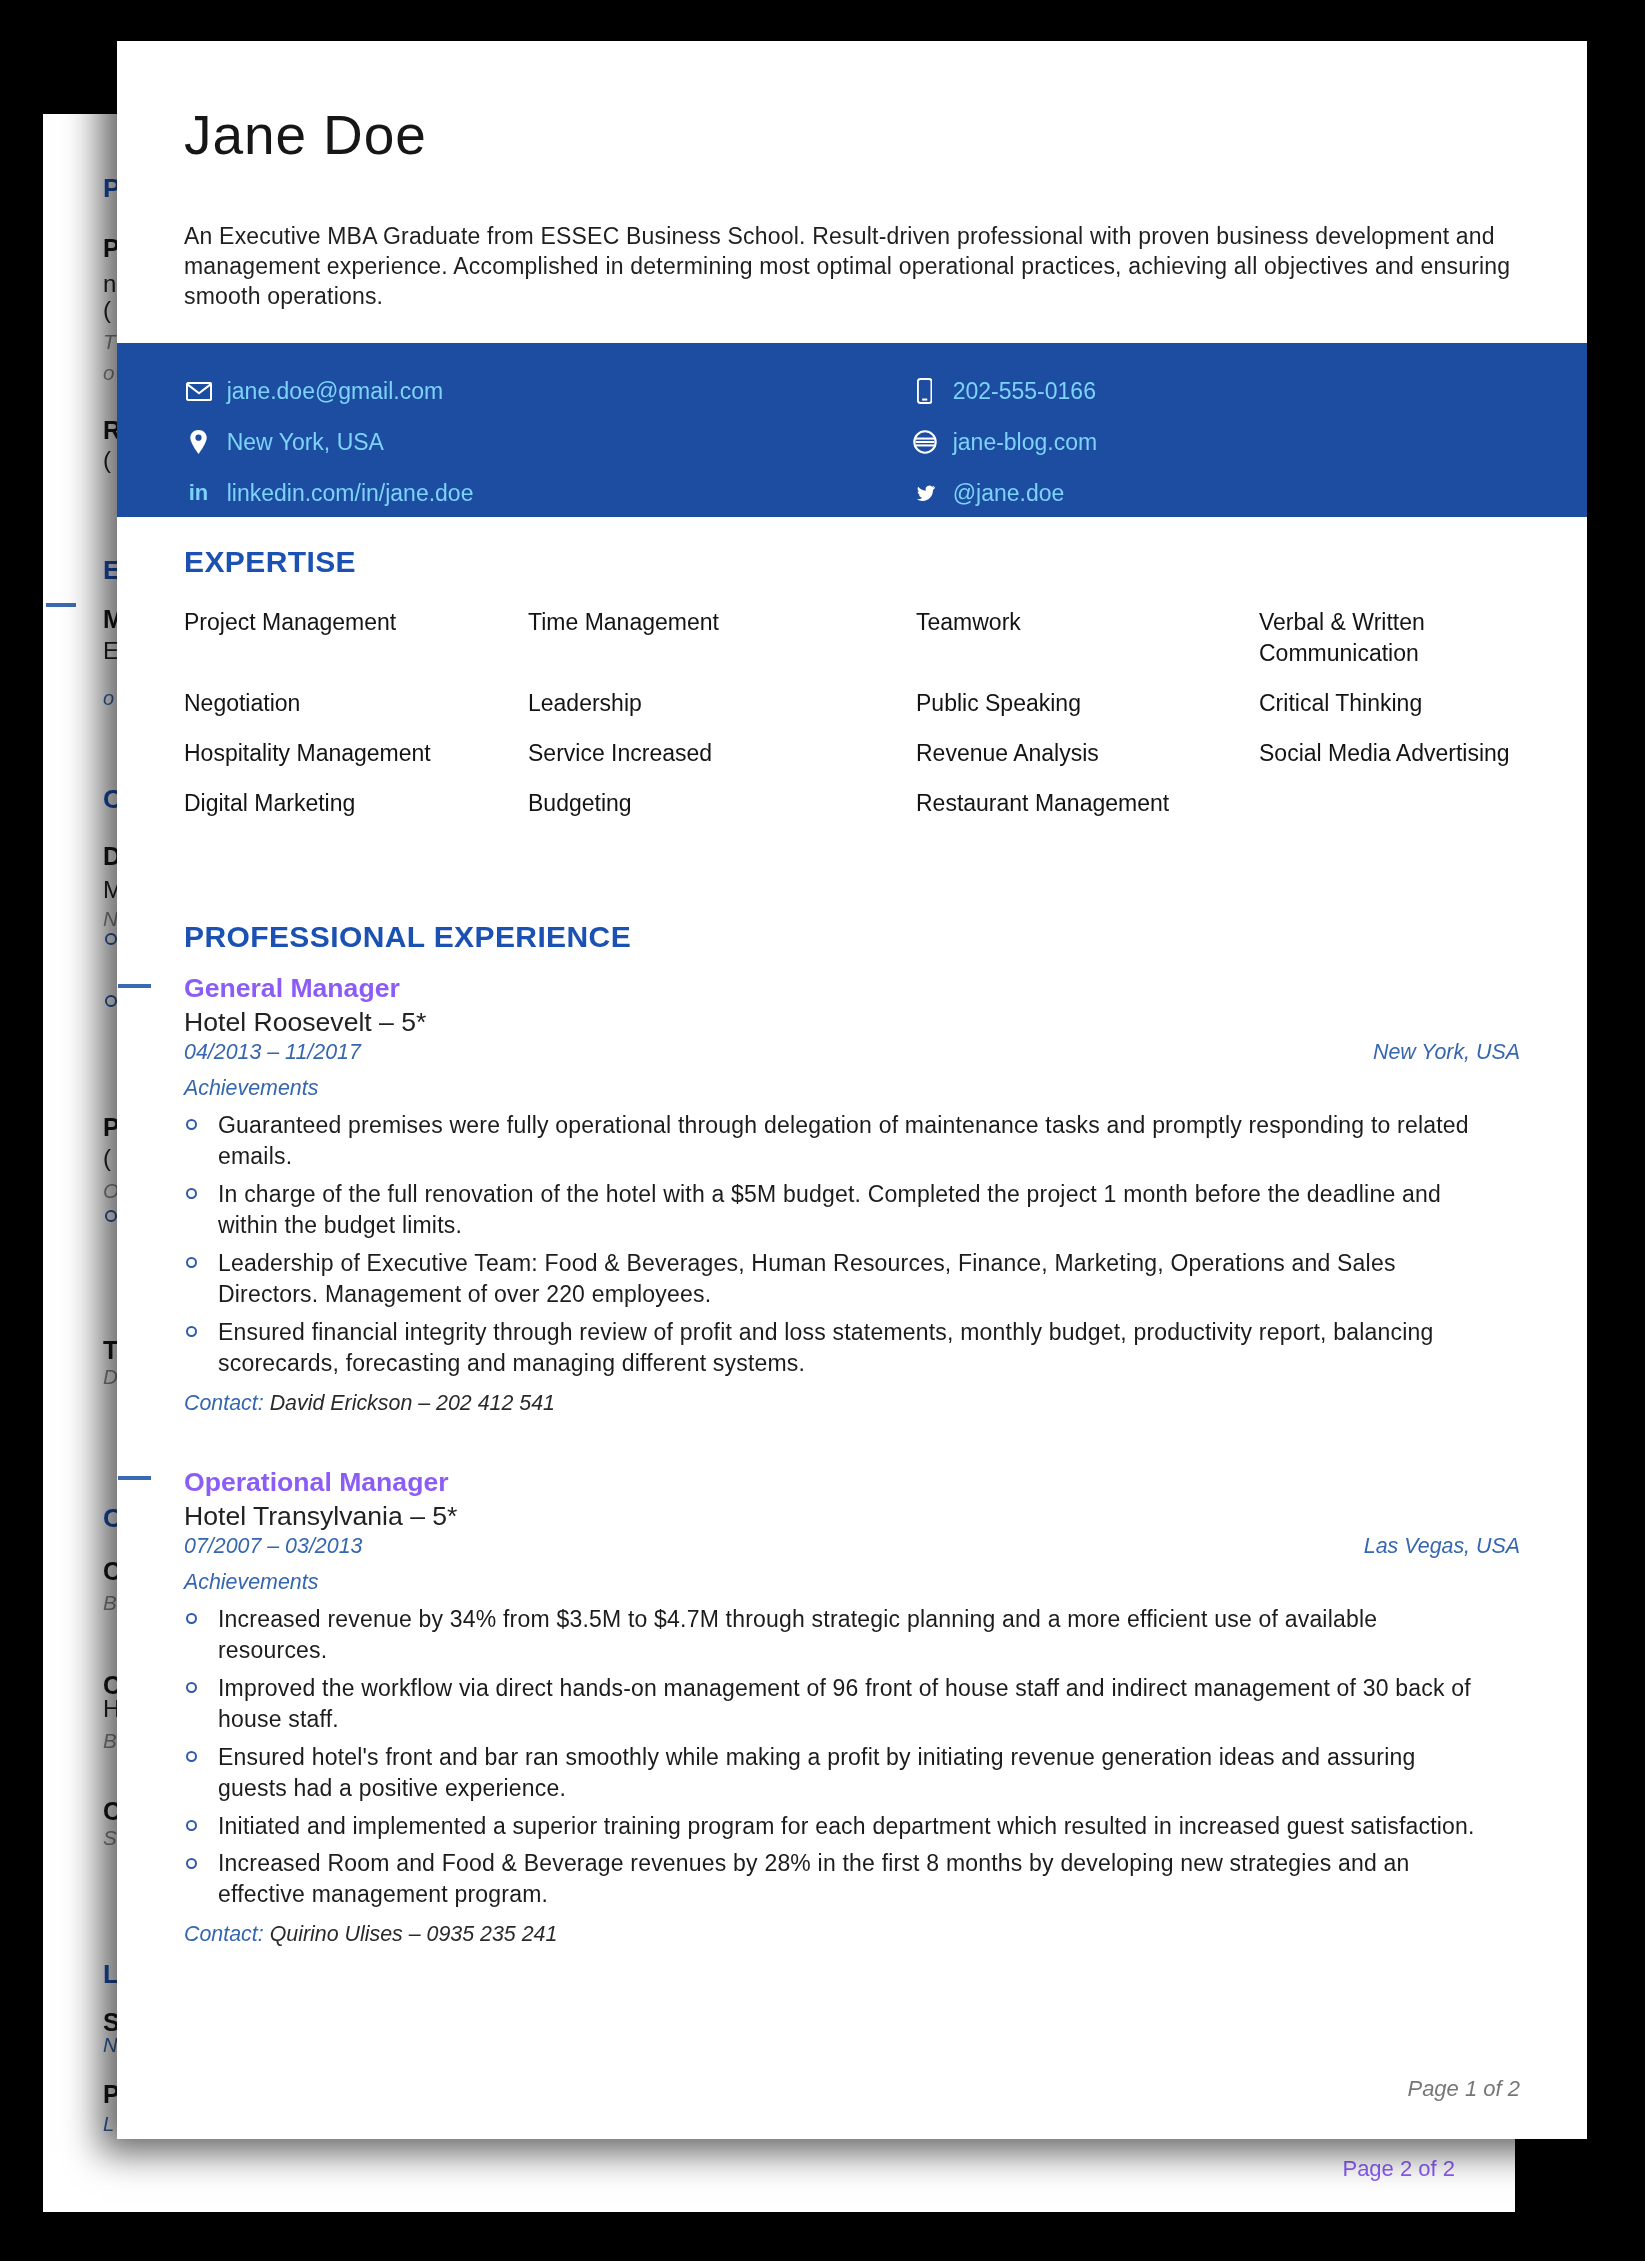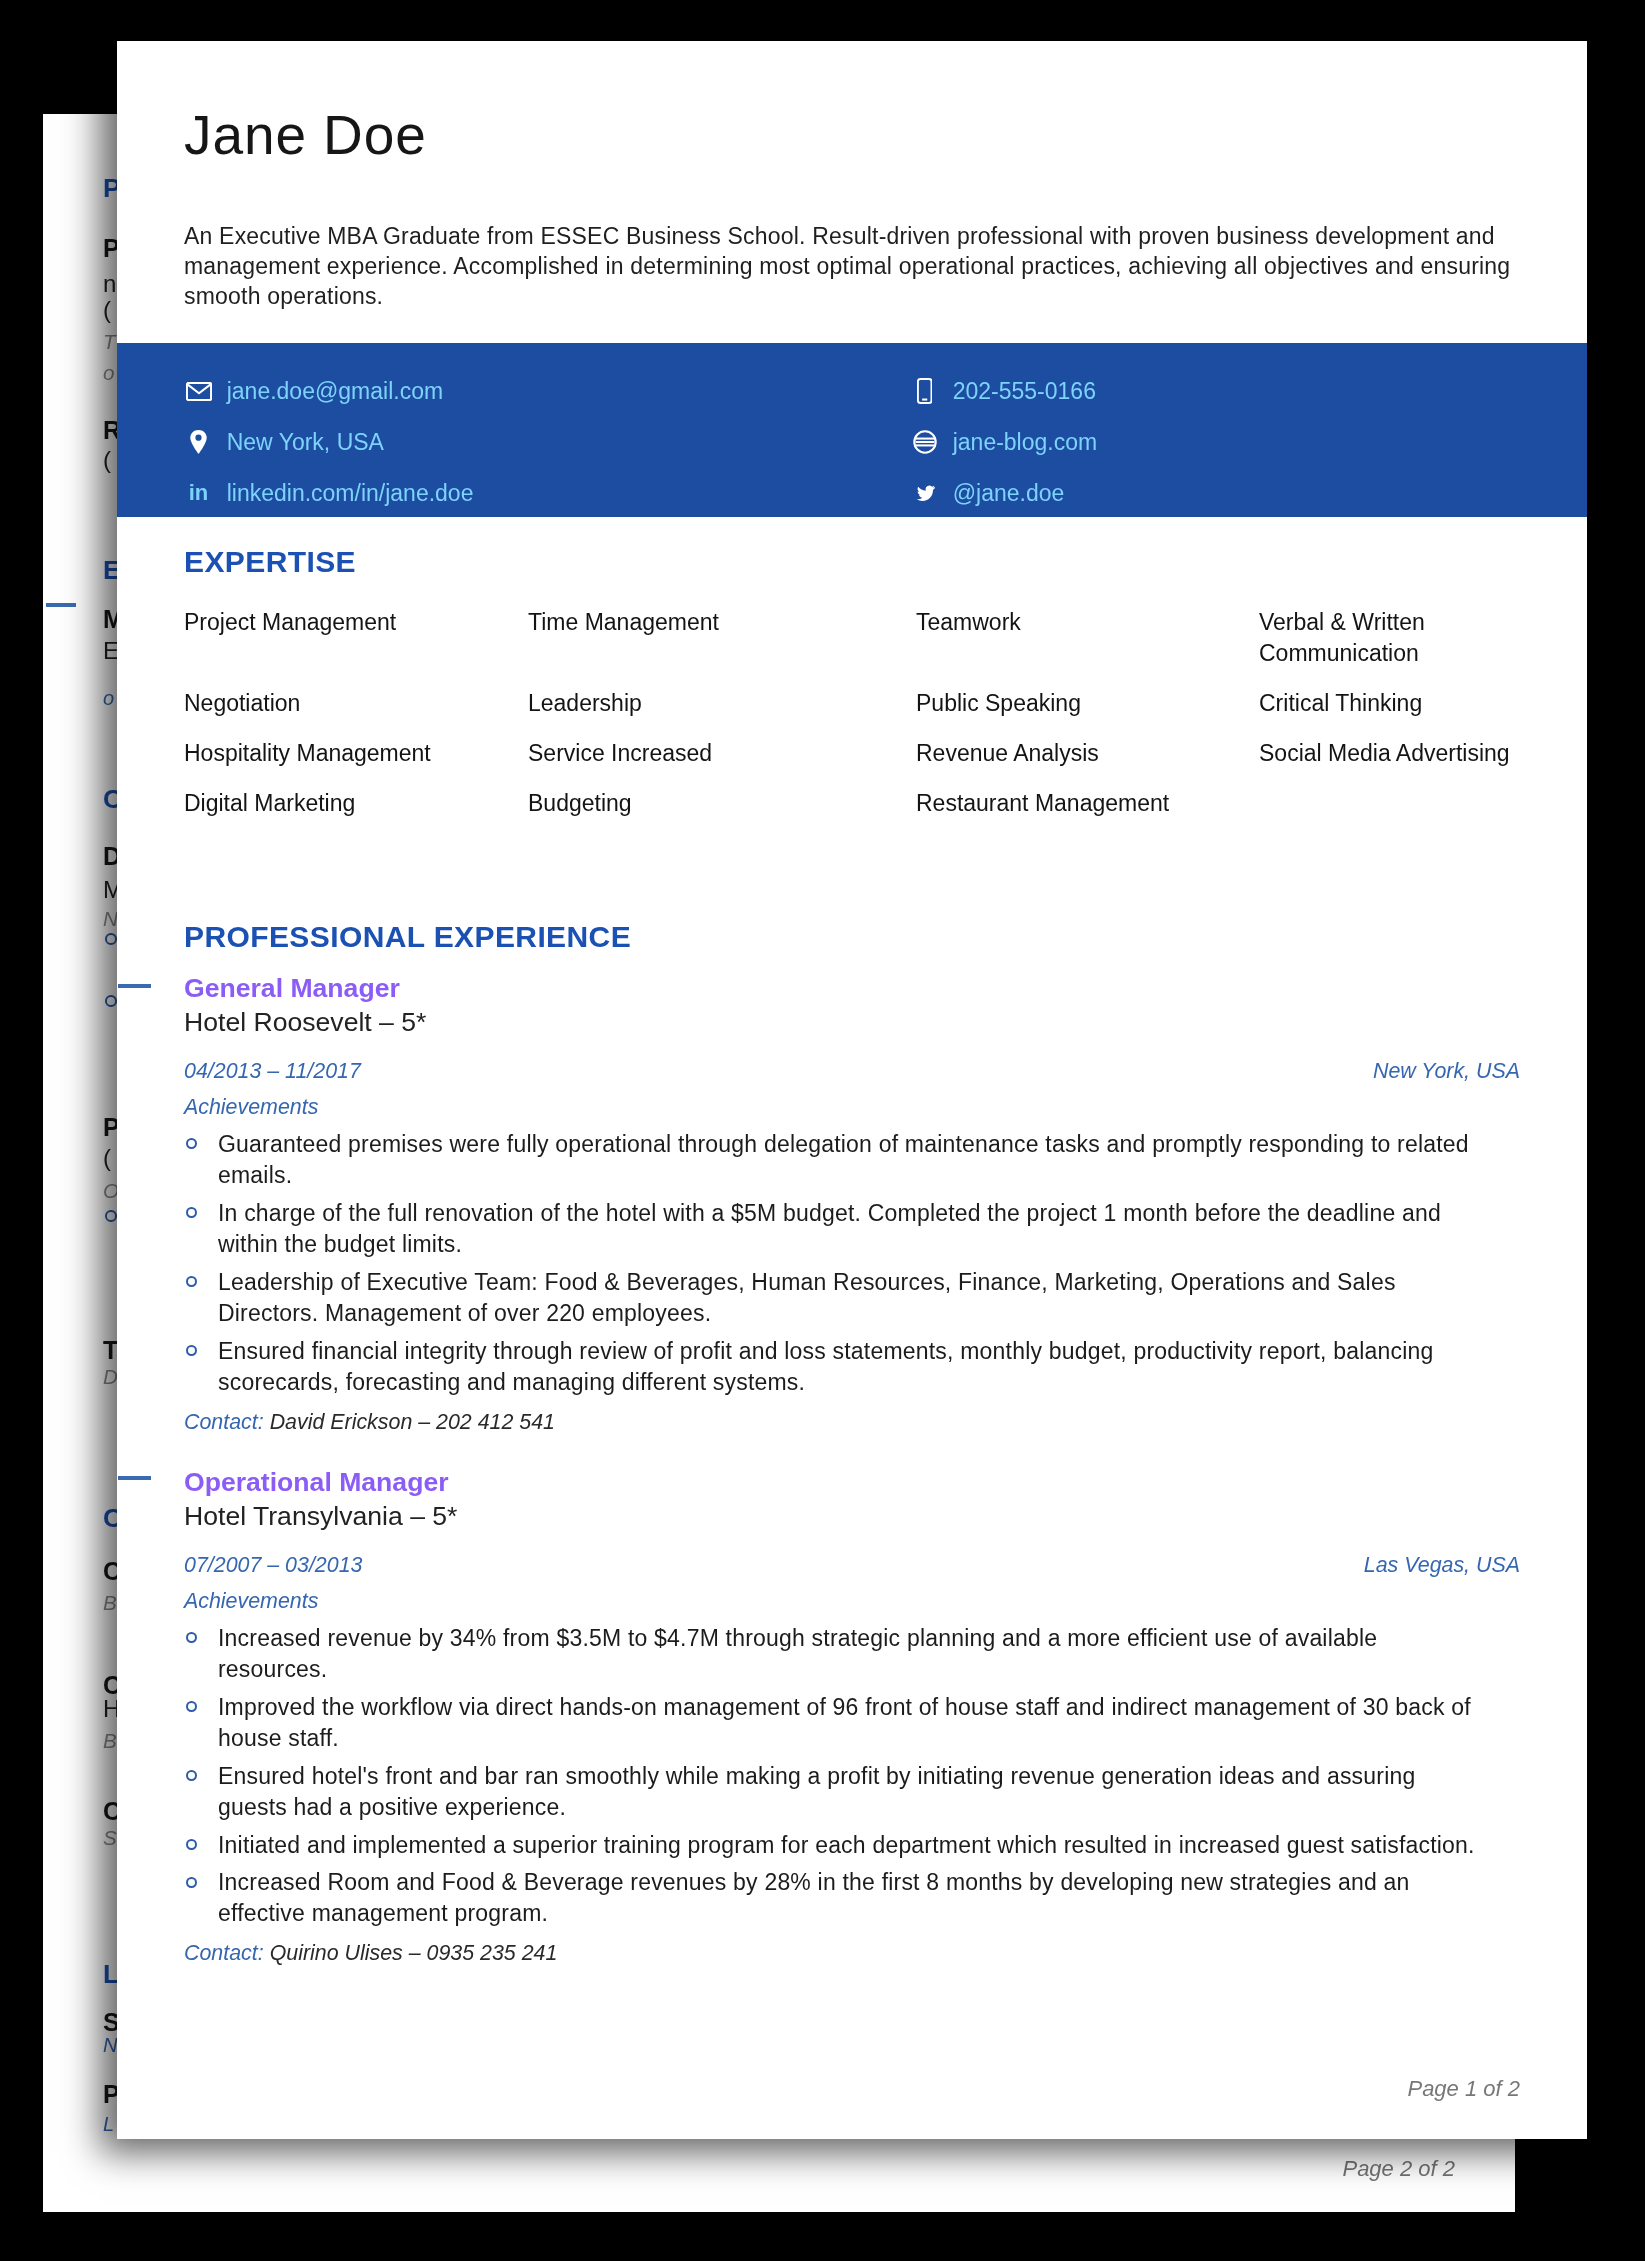--- a/index.html
+++ b/index.html
@@ -24,21 +24,21 @@
   .sec-h{font-size:30px;font-weight:700;color:#1b51b2;letter-spacing:0.4px;}
   #expertise-heading{top:504px;}
   #skills-grid{top:566px;display:grid;grid-template-columns:344px 388px 343px auto;row-gap:19px;
                font-size:23px;line-height:31px;font-weight:500;color:#141414;}
   #experience-heading{top:879px;}
   .job{position:absolute;left:67px;right:67px;}
   #job-0{top:930px;}
   #job-1{top:1424px;}
   .job-title{font-size:26.6px;font-weight:700;color:#8b5cf6;line-height:34px;}
   .job-company{font-size:26.6px;font-weight:400;color:#222;line-height:34px;}
-  .job-meta{display:flex;justify-content:space-between;margin-top:19px;font-size:21.4px;
+  .job-meta{display:flex;justify-content:space-between;font-size:21.4px;
             font-style:italic;color:#3566b0;line-height:26px;}
   .ach-label{margin-top:10.3px;font-size:21.4px;font-style:italic;color:#3566b0;line-height:26px;}
   .bullets{margin-top:8.6px;}
   .bullet{position:relative;padding-left:34px;margin-bottom:6.9px;max-width:1269px;
           font-size:23px;line-height:31px;letter-spacing:0.2px;color:#1c1c1c;}
   .bullet::before{content:"";position:absolute;left:1.7px;top:9.4px;width:6.9px;height:6.9px;
           border:2.6px solid #2c5cab;border-radius:50%;}
   .contact-line{margin-top:12px;font-size:21.4px;font-style:italic;color:#2a2a2a;}
   .contact-line .lbl{color:#3566b0;}
   .dash{position:absolute;background:#3a6ab0;height:4.3px;}
@@ -47,21 +47,21 @@
   #dash-back{left:2.6px;top:489px;width:30px;}
   #page1-footer{position:absolute;right:67px;top:2035px;font-size:22px;font-style:italic;color:#777;}
   
   .frag{position:absolute;left:60px;white-space:nowrap;}
   .frag.sec{font-size:26.6px;font-weight:700;color:#1b51b2;}
   .frag.bold{font-size:25px;font-weight:700;color:#181818;}
   .frag.reg{font-size:24px;font-weight:400;color:#222;}
   .frag.gray{font-size:20.6px;font-style:italic;color:#8a8a8a;}
   .frag.blue{font-size:20px;font-style:italic;color:#3566b0;}
   .frag.dot{left:62px;width:7.7px;height:7.7px;border:2.6px solid #2c5cab;border-radius:50%;}
-  #page2-footer{position:absolute;right:60px;top:2042px;font-size:22px;font-style:italic;color:#737373;}
+  #page2-footer{position:absolute;right:60px;top:2042px;font-size:22px;color:#8b5cf6;}
 </style>
 </head>
 <body>
 
 <div class="page" id="back-page">
   <div id="fragments">
       <span class="frag sec" style="top: 59px;">P</span>
       <span class="frag bold" style="top: 120px;">P</span>
       <span class="frag reg" style="top: 156px;">n</span>
       <span class="frag reg" style="top: 182px;">(</span>

